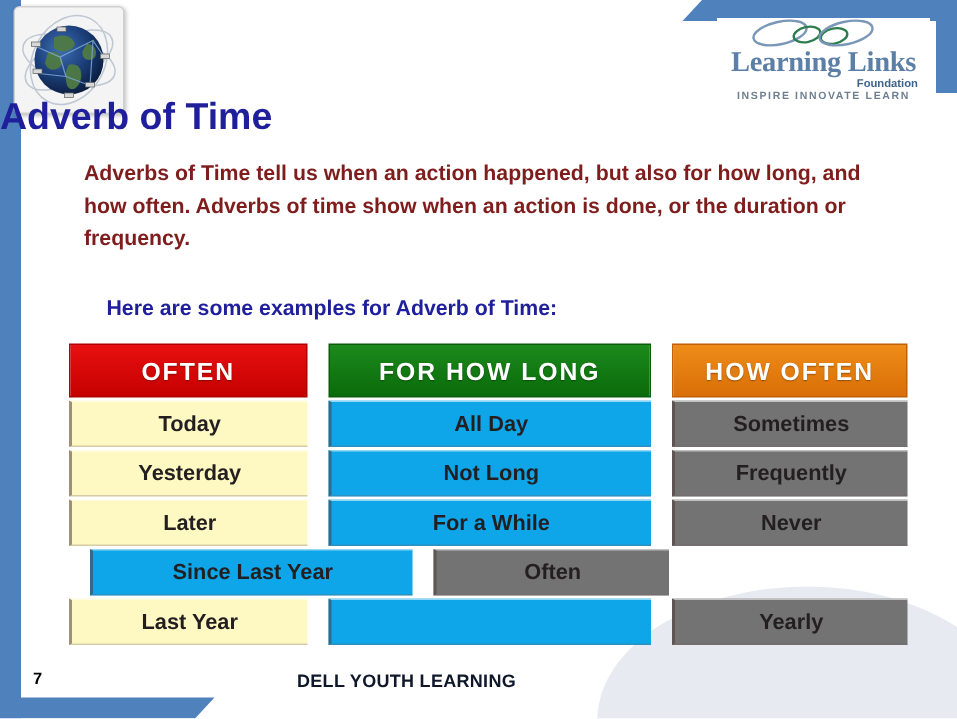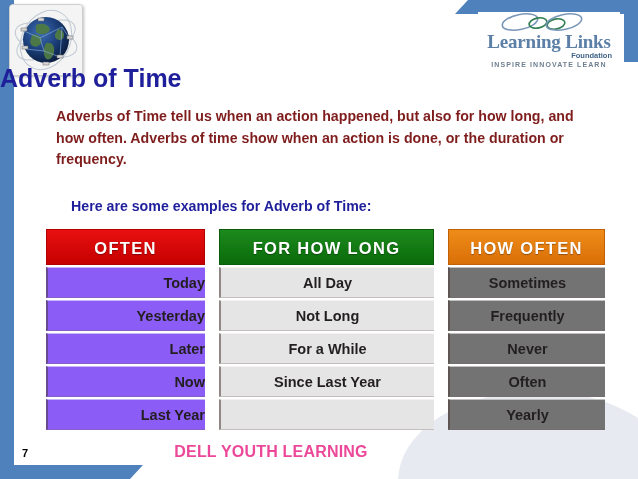--- a/index.html
+++ b/index.html
@@ -177,40 +177,40 @@
     height: 31px;
     line-height: 31px;
     font-size: 14.5px;
     font-weight: bold;
     text-align: center;
     color: #231f20;
     border-left: 2px solid rgba(80,60,60,.55);
     border-top: 1px solid rgba(255,255,255,.55);
     border-bottom: 1px solid rgba(120,100,100,.30);
   }
-  .tbody .c0 { background: #8b5cf6; text-align: right; }
-  .tbody .c1 { background: #e5e5e5; }
+  .tbody .c0 { background: #fef9c3; }
+  .tbody .c1 { background: #0ea5e9; }
   .tbody .c2 { background: #e3b košik; }
   .tbody .c2 { background: #737373; }
 
   
   .page-num {
     position: absolute;
     left: 22px; bottom: 20px;
     color: #000000;
     font-size: 11px;
     font-weight: bold;
   }
   .footer-text {
     position: absolute;
     left: 0; bottom: 18px;
     width: 542px;
     text-align: center;
-    color: #ec4899;
-    font-size: 16px;
+    color: #0f172a;
+    font-size: 12px;
     font-weight: bold;
     letter-spacing: .2px;
   }
 </style>
 </head>
 <body>
 
 <div id="slide">
 
   <div class="left-bar"></div>
@@ -303,21 +303,20 @@
         <div class="cell c2">Frequently</div>
       </div>
       <div class="trow">
         <div class="cell c0">Later</div>
         <div class="gap"></div>
         <div class="cell c1">For a While</div>
         <div class="gap"></div>
         <div class="cell c2">Never</div>
       </div>
       <div class="trow">
-        <div class="cell c0">Now</div>
         <div class="gap"></div>
         <div class="cell c1">Since Last Year</div>
         <div class="gap"></div>
         <div class="cell c2">Often</div>
       </div>
       <div class="trow">
         <div class="cell c0">Last Year</div>
         <div class="gap"></div>
         <div class="cell c1"></div>
         <div class="gap"></div>

